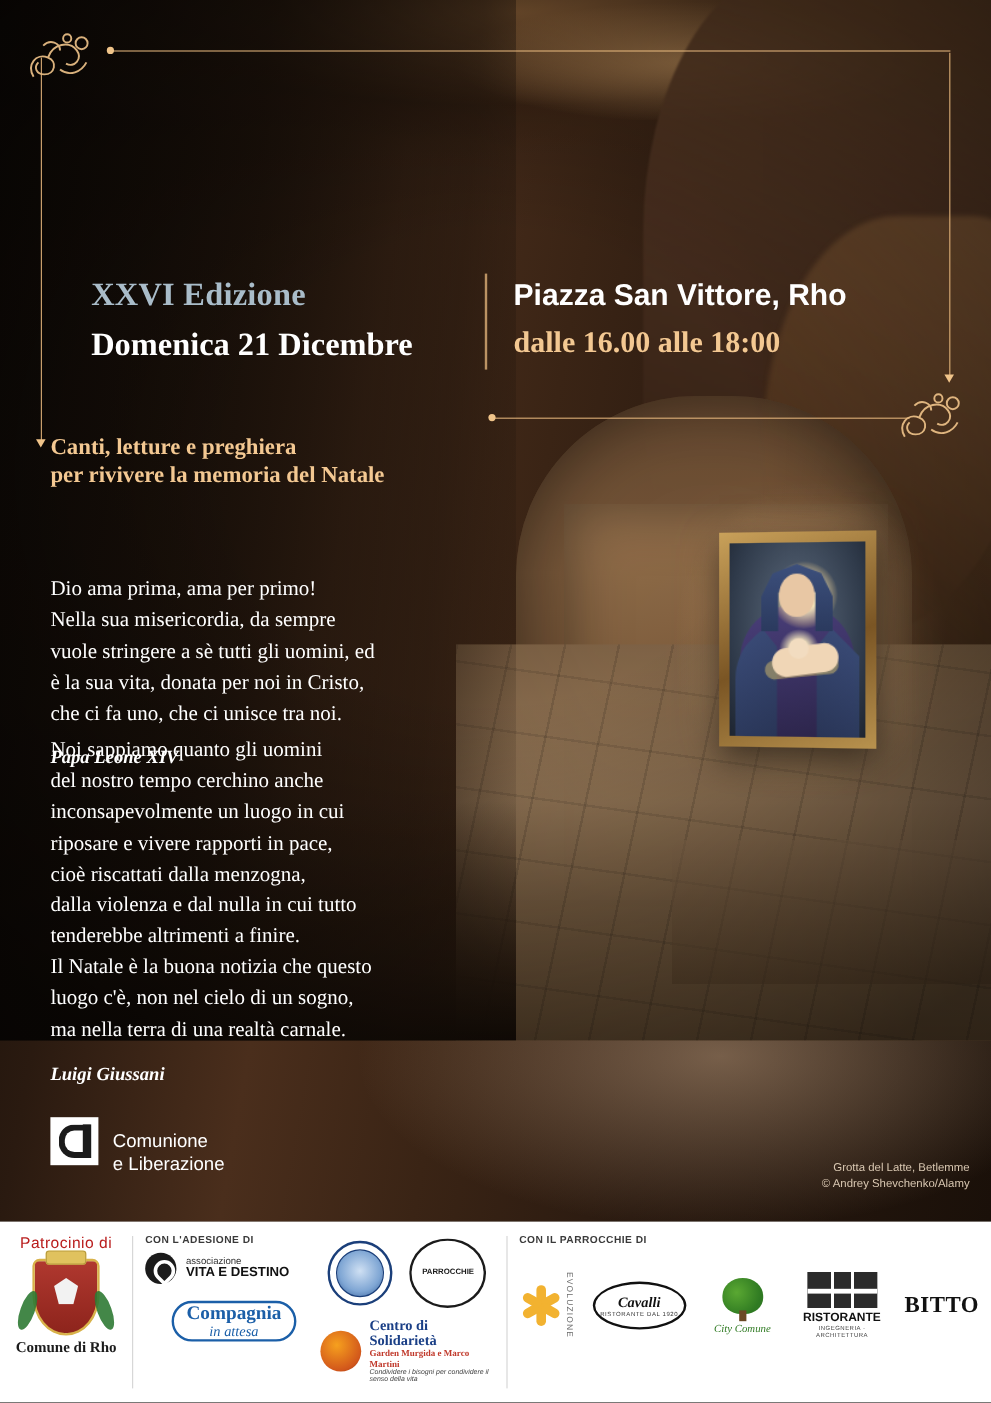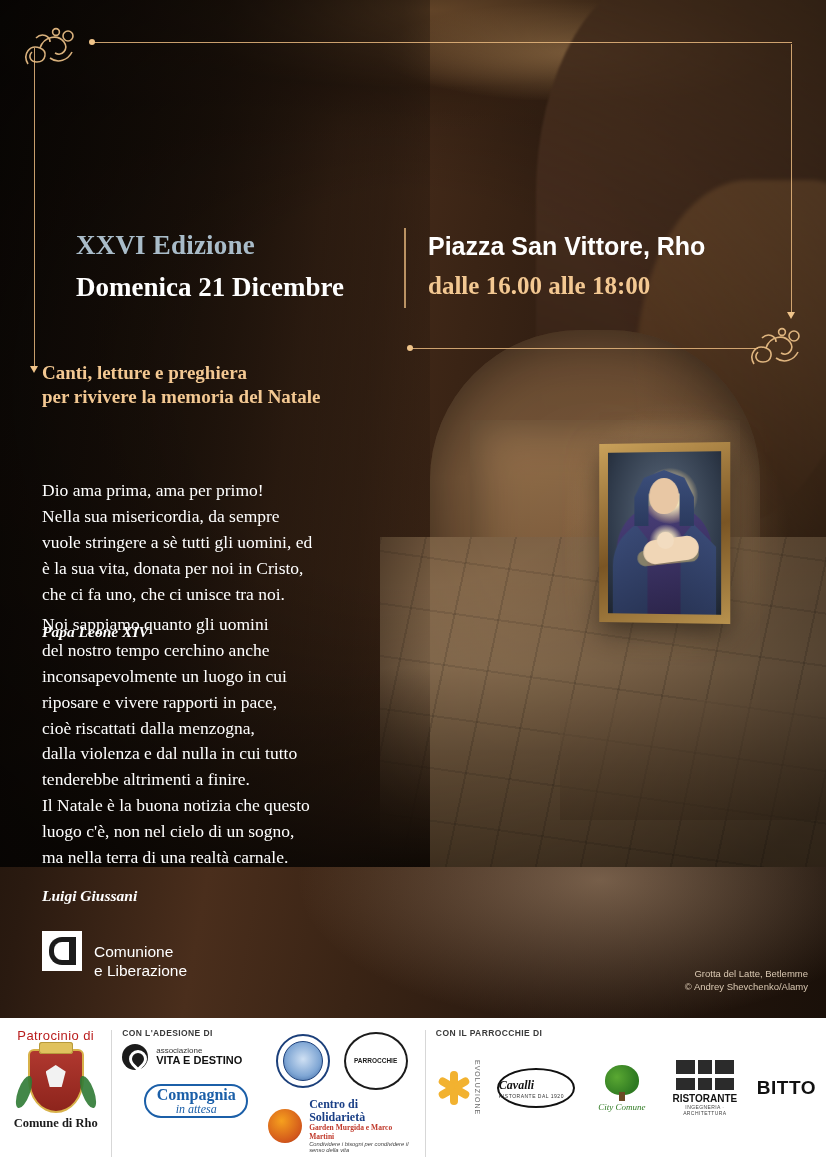--- a/index.html
+++ b/index.html
@@ -362,21 +362,21 @@
   .flower-mark span {
     position:absolute; left:50%; top:50%; width:8px; height:17px; margin:-17px 0 0 -4px;
     background:#f2b230; border-radius:4px; transform-origin: 50% 100%;
   }
   .ev-text {
     writing-mode: vertical-rl; font-family:"Liberation Sans",sans-serif;
     font-size:7px; letter-spacing:1px; color:#6a6a6a;
   }
   .cavalli {
     width:78px; height:40px; border-radius:50%;
-    border:2px solid #111; display:flex; justify-content:center;
+    border:2px solid #111; display:flex; align-items:center; justify-content:center;
     flex-direction:column; background:#fff; flex:none;
   }
   .cavalli .c1 { font-family:"Liberation Serif",serif; font-size:12px; font-style:italic; font-weight:700; color:#111; }
   .cavalli .c2 { font-family:"Liberation Sans",sans-serif; font-size:5px; letter-spacing:.5px; color:#333; }
 
   .citygarden { width:62px; text-align:center; flex:none; }
   .cg-tree {
     width:34px; height:30px; margin:0 auto;
     background: radial-gradient(circle at 35% 40%, #5aa832, #2f7a22 70%);
     border-radius: 50% 50% 45% 45%;
@@ -395,21 +395,21 @@
       linear-gradient(90deg,#2b2b2b 0 33%, #fff 33% 38%, #2b2b2b 38% 62%, #fff 62% 67%, #2b2b2b 67% 100%),
       #2b2b2b;
     position:relative;
   }
   .skp-grid:after {
     content:""; position:absolute; left:0; top:45%; width:100%; height:4px; background:#fff;
   }
   .skp-1 { font-family:"Liberation Sans",sans-serif; font-size:10px; font-weight:700; color:#111; }
   .skp-2 { font-family:"Liberation Sans",sans-serif; font-size:5px; letter-spacing:.4px; color:#444; }
   .bitto {
-    font-family:Liberation Sans, sans-serif; font-size:19px; font-weight:700; color:#111;
+    font-family:Liberation Serif, serif; font-size:19px; font-weight:700; color:#111;
     letter-spacing:.5px;
   }
   .footer-inner { display:flex; width:100%; align-items:stretch; }
 </style>
 </head>
 <body>
 
 <div id="poster">
 
   <div class="bg">

